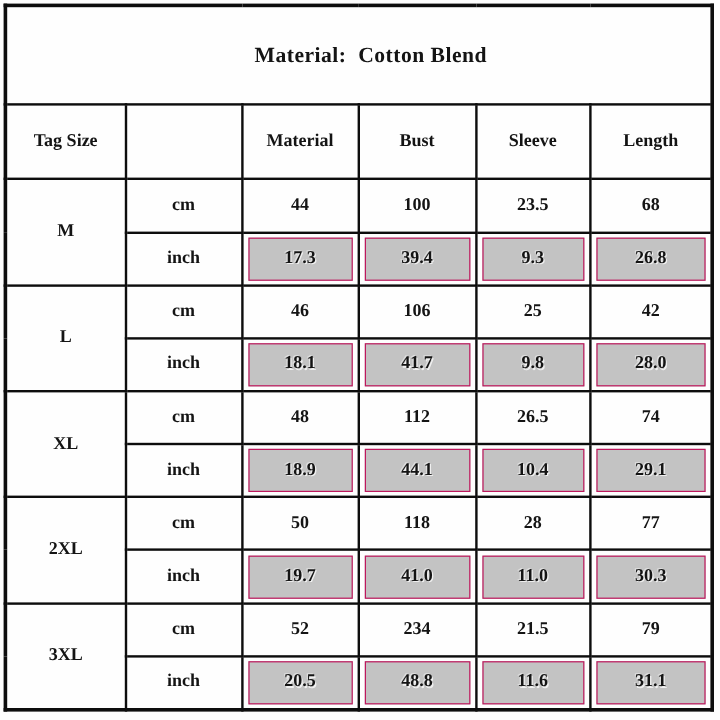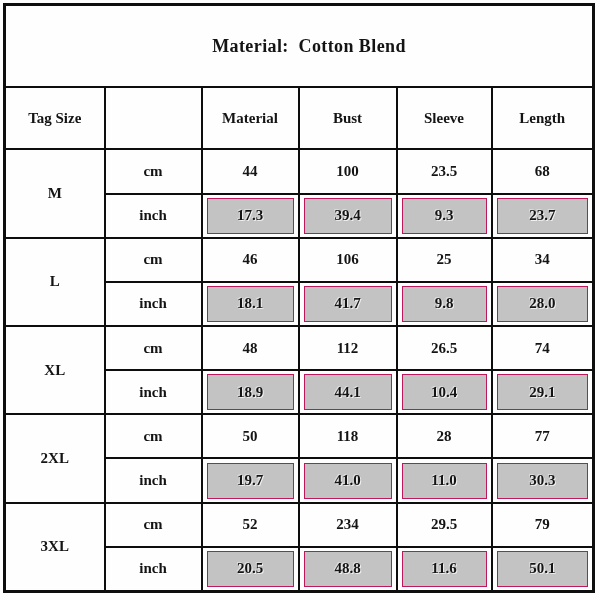--- a/index.html
+++ b/index.html
@@ -106,30 +106,30 @@
           <td>
             <div class="inch-box">17.3</div>
           </td>
           <td>
             <div class="inch-box">39.4</div>
           </td>
           <td>
             <div class="inch-box">9.3</div>
           </td>
           <td>
-            <div class="inch-box">23.7</div>
+            <div class="inch-box">26.8</div>
           </td>
         </tr>
         <tr class="data-row">
           <td rowspan="2" class="tag-cell">L</td>
           <td class="unit-cell">cm</td>
           <td>46</td>
           <td>106</td>
           <td>25</td>
-          <td>34</td>
+          <td>42</td>
         </tr>
         <tr class="data-row">
           <td class="unit-cell">inch</td>
           <td>
             <div class="inch-box">18.1</div>
           </td>
           <td>
             <div class="inch-box">41.7</div>
           </td>
           <td>
@@ -183,33 +183,33 @@
           </td>
           <td>
             <div class="inch-box">30.3</div>
           </td>
         </tr>
         <tr class="data-row">
           <td rowspan="2" class="tag-cell">3XL</td>
           <td class="unit-cell">cm</td>
           <td>52</td>
           <td>234</td>
-          <td>29.5</td>
+          <td>21.5</td>
           <td>79</td>
         </tr>
         <tr class="data-row">
           <td class="unit-cell">inch</td>
           <td>
             <div class="inch-box">20.5</div>
           </td>
           <td>
             <div class="inch-box">48.8</div>
           </td>
           <td>
             <div class="inch-box">11.6</div>
           </td>
           <td>
-            <div class="inch-box">50.1</div>
+            <div class="inch-box">31.1</div>
           </td>
         </tr>
       </tbody>
   </table>
 </div>
 
 </body></html>

